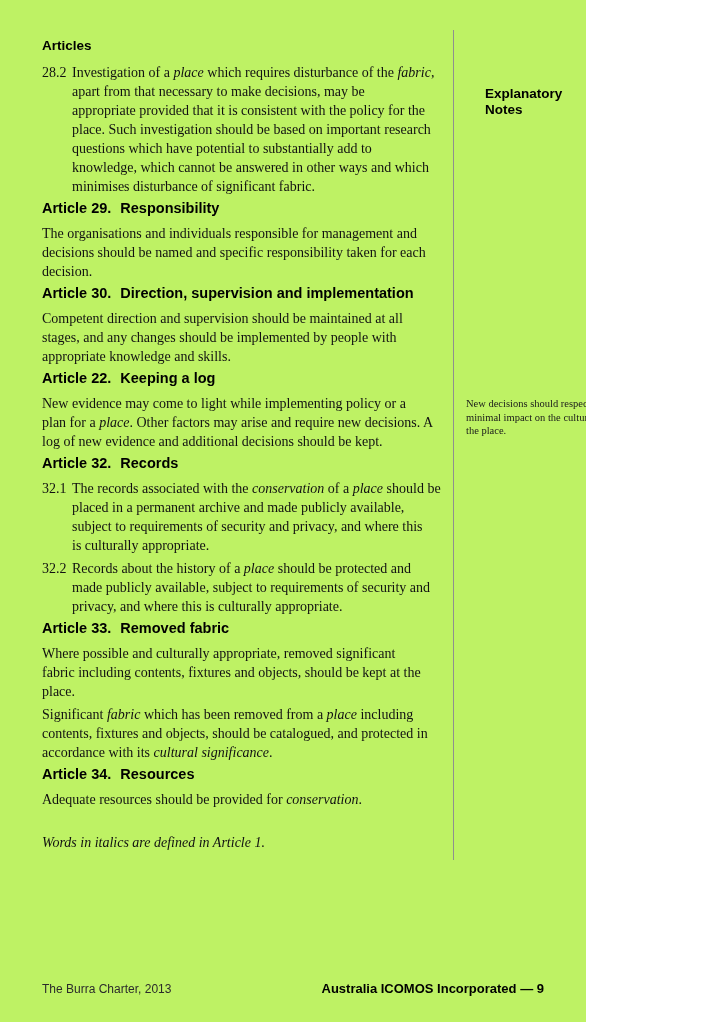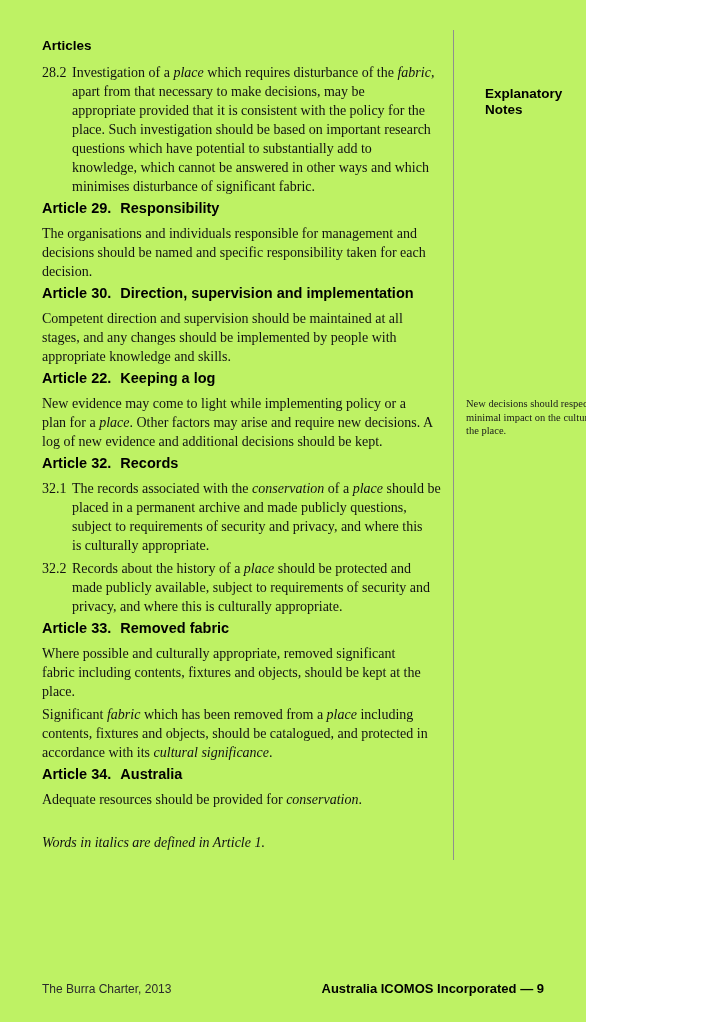--- a/index.html
+++ b/index.html
@@ -77,34 +77,34 @@
         <div class="para">
           <div class="para-text"><span>Competent direction and supervision should be maintained at all</span><br><span>stages, and any changes should be implemented by people with</span><br><span>appropriate knowledge and skills.</span></div>
         </div>
         <div class="article-heading"><span class="h-num">Article 22.</span><span>Keeping a log</span></div>
         <div class="para">
           <div class="para-text"><span>New evidence may come to light while implementing policy or a</span><br><span>plan for a </span><em>place</em><span>. Other factors may arise and require new decisions. A</span><br><span>log of new evidence and additional decisions should be kept.</span></div>
         </div>
         <div class="article-heading"><span class="h-num">Article 32.</span><span>Records</span></div>
         <div class="para numbered">
           <span class="para-num">32.1</span>
-          <div class="para-text"><span>The records associated with the </span><em>conservation</em><span> of a </span><em>place</em><span> should be</span><br><span>placed in a permanent archive and made publicly questions,</span><br><span>subject to requirements of security and privacy, and where this</span><br><span>is culturally appropriate.</span></div>
+          <div class="para-text"><span>The records associated with the </span><em>conservation</em><span> of a </span><em>place</em><span> should be</span><br><span>placed in a permanent archive and made publicly available,</span><br><span>subject to requirements of security and privacy, and where this</span><br><span>is culturally appropriate.</span></div>
         </div>
         <div class="para numbered">
           <span class="para-num">32.2</span>
           <div class="para-text"><span>Records about the history of a </span><em>place</em><span> should be protected and</span><br><span>made publicly available, subject to requirements of security and</span><br><span>privacy, and where this is culturally appropriate.</span></div>
         </div>
         <div class="article-heading"><span class="h-num">Article 33.</span><span>Removed fabric</span></div>
         <div class="para">
           <div class="para-text"><span>Where possible and culturally appropriate, removed significant</span><br><span>fabric including contents, fixtures and objects, should be kept at the</span><br><span>place.</span></div>
         </div>
         <div class="para">
           <div class="para-text"><span>Significant </span><em>fabric</em><span> which has been removed from a </span><em>place</em><span> including</span><br><span>contents, fixtures and objects, should be catalogued, and protected in</span><br><span>accordance with its </span><em>cultural significance</em><span>.</span></div>
         </div>
-        <div class="article-heading"><span class="h-num">Article 34.</span><span>Australia</span></div>
+        <div class="article-heading"><span class="h-num">Article 34.</span><span>Resources</span></div>
         <div class="para">
           <div class="para-text"><span>Adequate resources should be provided for </span><em>conservation</em><span>.</span></div>
         </div>
       </div>
     <p class="defined-note" id="footnote"><em>Words in italics are defined in Article 1.</em></p>
   </div>
 
   <div class="divider"></div>
 
   <div class="col-header col-right-header">Explanatory Notes</div>

